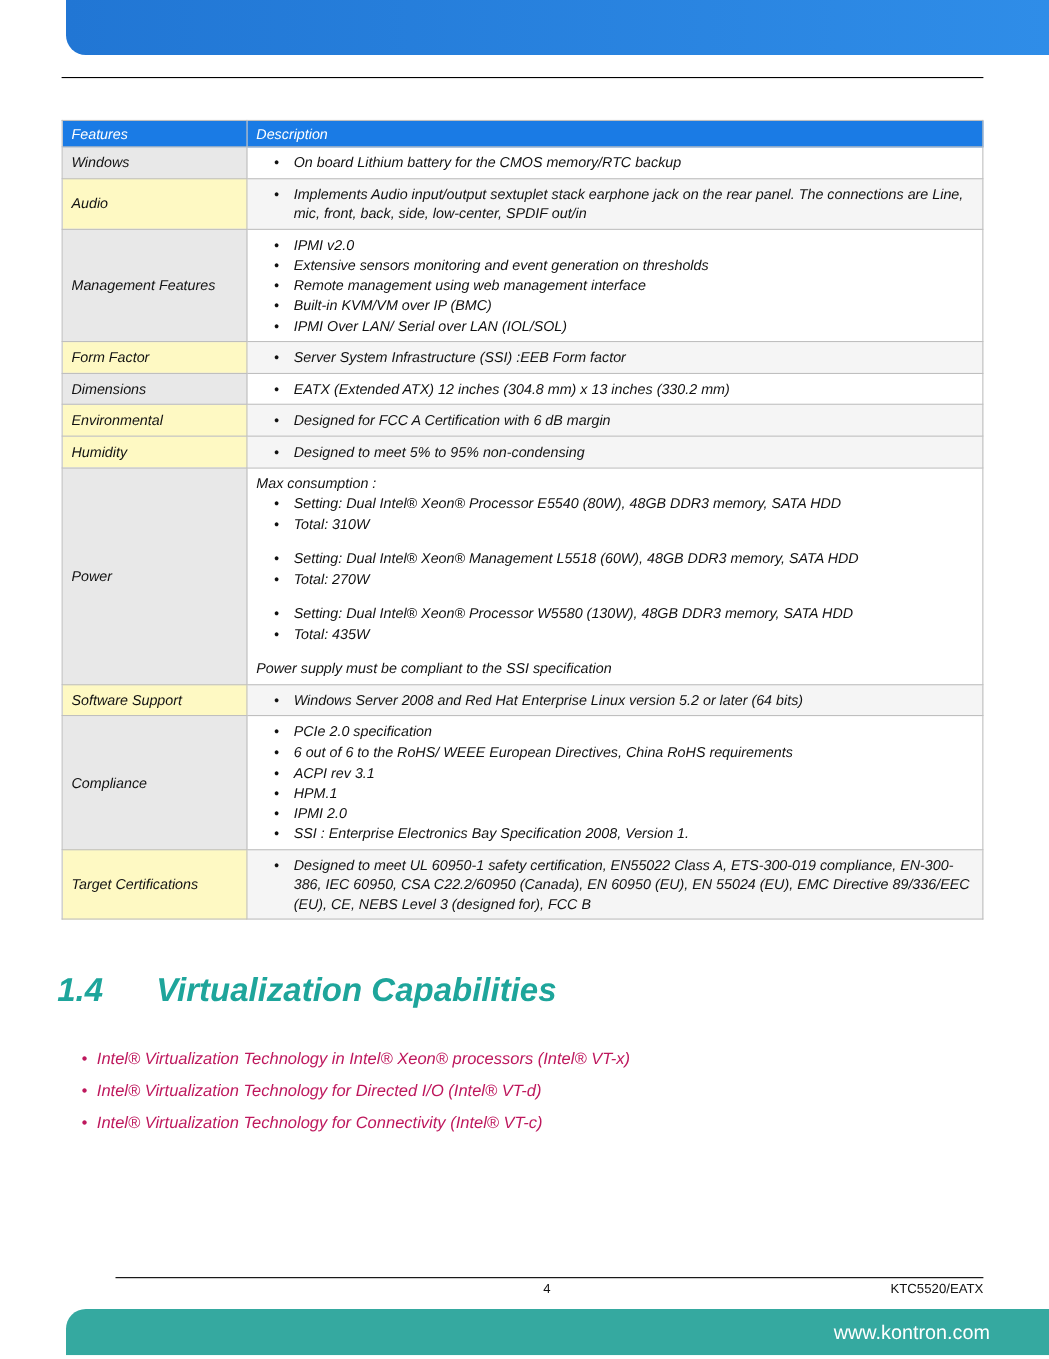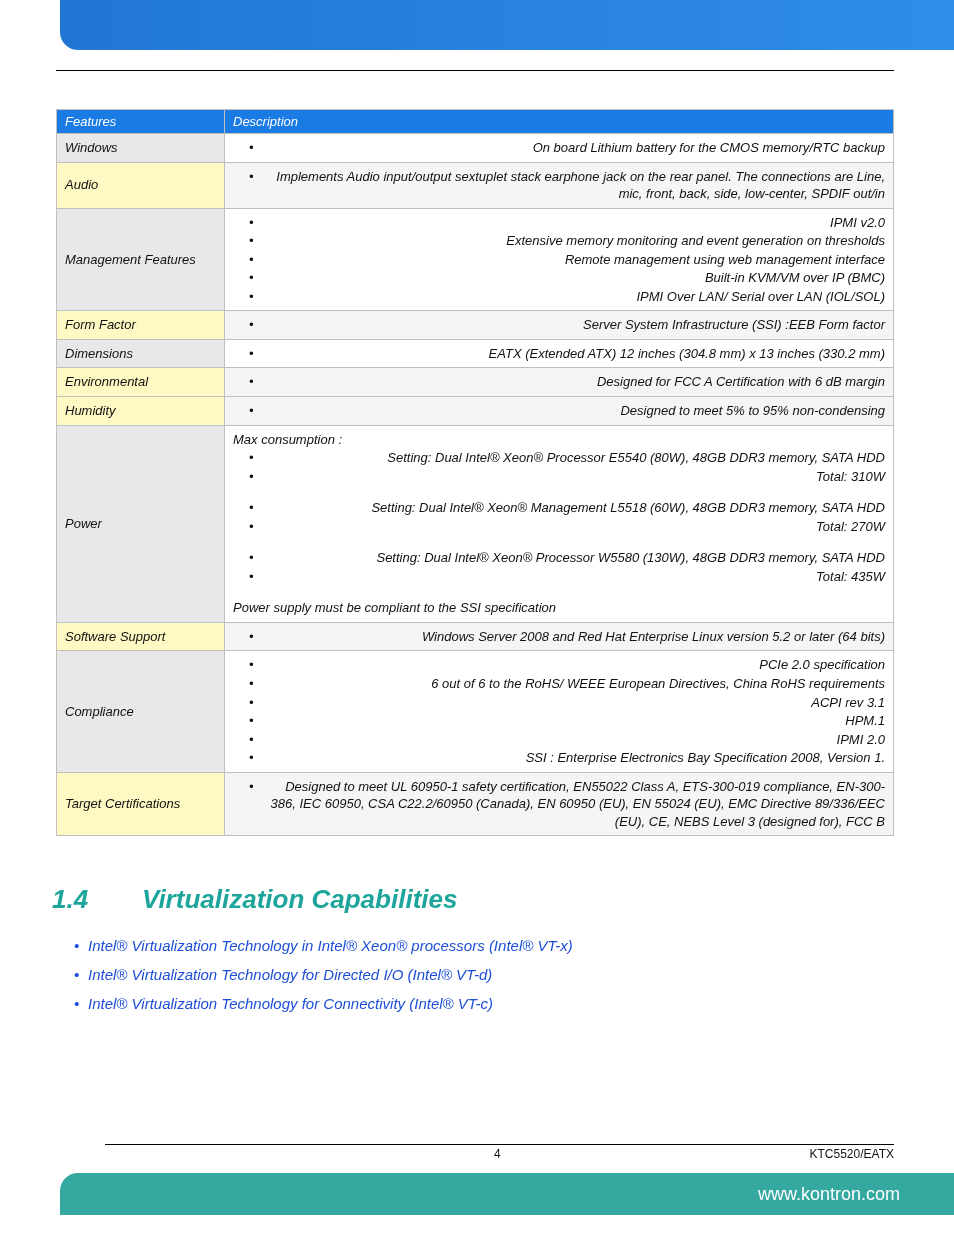--- a/index.html
+++ b/index.html
@@ -46,50 +46,50 @@
     padding: 4px 8px 4px 8px;
     vertical-align: middle;
     line-height: 1.35;
   }
   table.spec td.feat {
     background: #e8e8e8;
     font-size: 13px;
   }
   table.spec tr.alt td.feat { background: #fef9c3; }
   table.spec tr.alt td.desc { background: #f5f5f5; }
-  ul.bl { list-style: none; margin: 0; padding: 0; text-align: right; }
+  ul.bl { list-style: none; margin: 0; padding: 0; }
   ul.bl li {
     position: relative;
     padding-left: 34px;
     margin: 1px 0;
   }
   ul.bl li::before {
     content: "•";
     position: absolute;
     left: 16px;
     top: 0;
     font-size: 13px;
   }
   .plain-line { padding-left: 0; margin: 1px 0; }
   .blank { height: 12px; }
 
   h2.section {
     color: #1ea59b;
-    font-size: 26px;
+    font-size: 30px;
     font-weight: 700;
     margin-top: 48px;
-    margin-bottom: 22px;
     margin-left: -4px;
   }
   h2.section .num { display:inline-block; width: 90px; }
   ul.body-list {
     list-style: none;
     margin-left: 18px;
     font-size: 15px;
-    color: #1d4ed8;
+    color: #be185d;
+    margin-top: 36px;
   }
   ul.body-list li {
     position: relative;
     padding-left: 14px;
     margin-bottom: 12px;
   }
   ul.body-list li::before {
     content: "•";
     position: absolute;
     left: 0;
@@ -152,21 +152,21 @@
             <ul class="bl">
               <li>Implements Audio input/output sextuplet stack earphone jack on the rear panel. The connections are Line, mic, front, back, side, low-center, SPDIF out/in</li>
             </ul>
           </td>
         </tr>
         <tr>
           <td class="feat">Management Features</td>
           <td class="desc">
             <ul class="bl">
               <li>IPMI v2.0</li>
-              <li>Extensive memory monitoring and event generation on thresholds</li>
+              <li>Extensive sensors monitoring and event generation on thresholds</li>
               <li>Remote management using web management interface</li>
               <li>Built-in KVM/VM over IP (BMC)</li>
               <li>IPMI Over LAN/ Serial over LAN (IOL/SOL)</li>
             </ul>
           </td>
         </tr>
         <tr class="alt">
           <td class="feat">Form Factor</td>
           <td class="desc">
             <ul class="bl">

